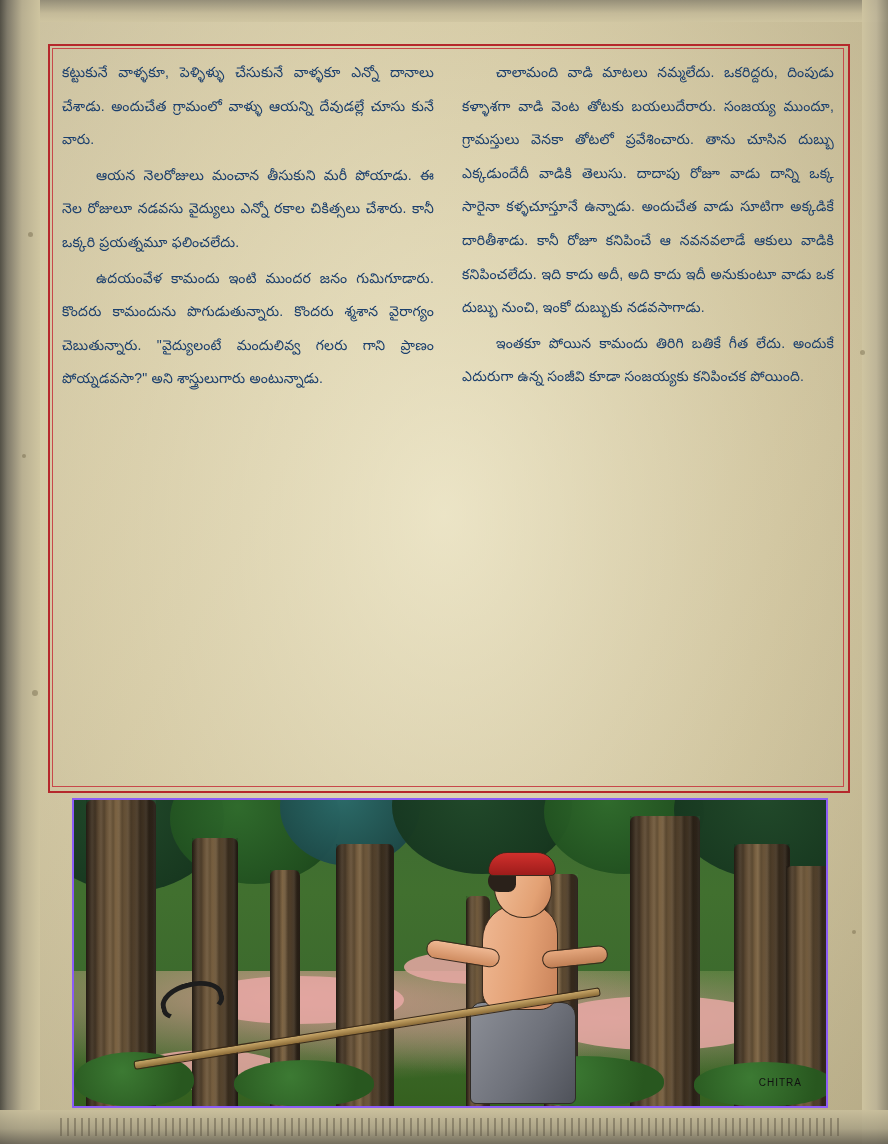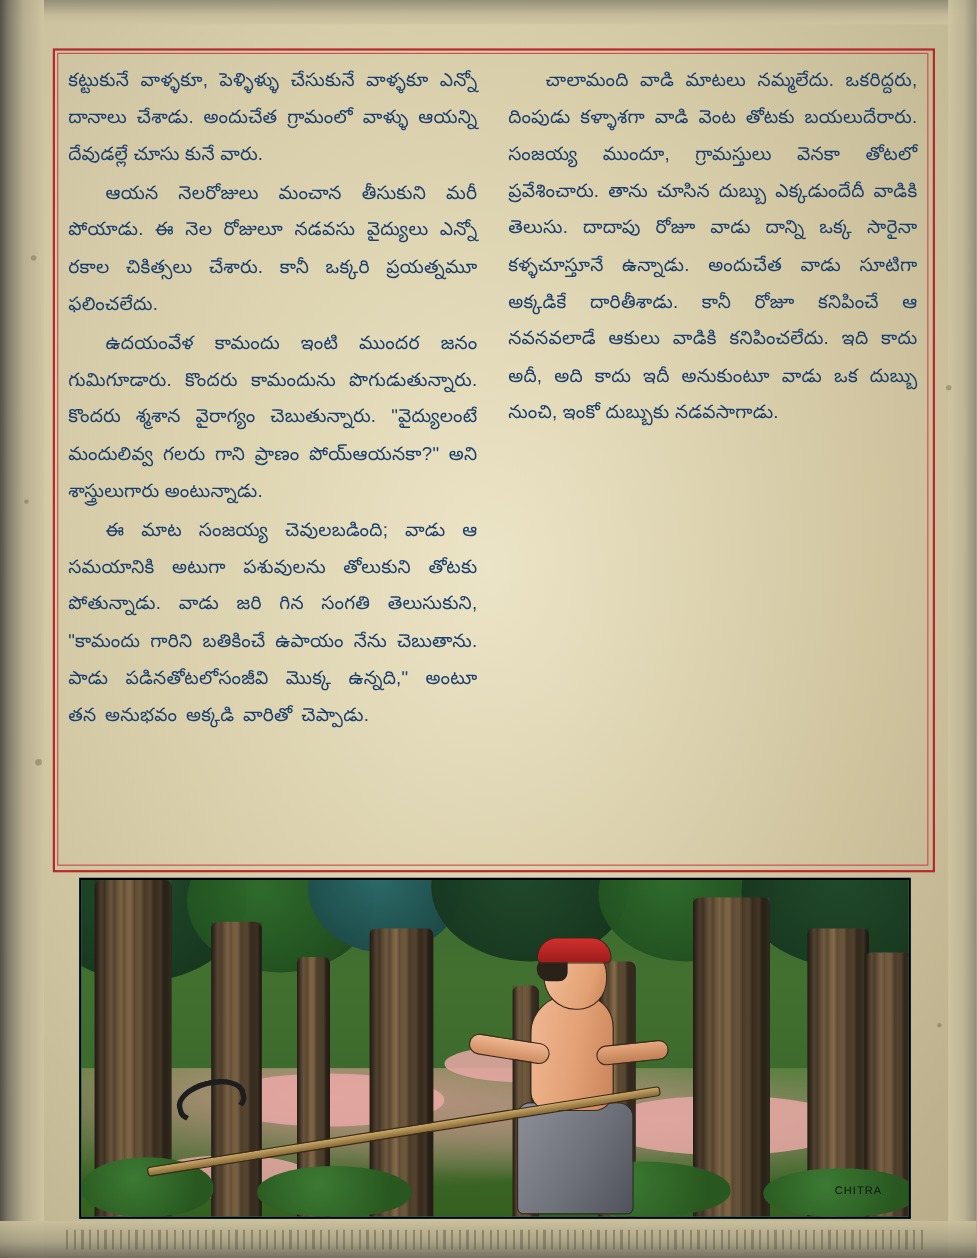--- a/index.html
+++ b/index.html
@@ -81,43 +81,43 @@
     height: 716px;
     display: flex;
     gap: 28px;
   }
   .column {
     width: 372px;
     color: #17406b;
   }
   .para {
     margin: 0 0 2px 0;
-    font-size: 17px;
+    font-size: 14px;
     line-height: 33.6px;
     letter-spacing: 0.2px;
     color: #1b3f6d;
     text-align: justify;
     text-justify: inter-character;
     font-family: "Liberation Sans", sans-serif;
   }
   .para.indent {
     text-indent: 34px;
   }
   .para.spread {
     word-spacing: 3px;
   }
   
   #illustration-frame {
     position: absolute;
     left: 72px;
     top: 798px;
     width: 752px;
     height: 306px;
-    border: 2px solid #000000;
-    background: #0ea5e9;
+    border: 2px solid #8b5cf6;
+    background: #14b8a6;
     overflow: hidden;
     text-align: right;
   }
   #illustration {
     position: absolute;
     inset: 0;
     background:
       linear-gradient(180deg, #3f6b33 0%, #41702f 30%, #3c6a2d 60%, #2f5724 100%);
   }
   
@@ -295,25 +295,25 @@
   <div class="speck" style="left:860px; top:350px; width:5px; height:5px;"></div>
   <div class="speck" style="left:852px; top:930px; width:4px; height:4px;"></div>
 
   <div id="text-frame"></div>
   <div id="text-frame-inner"></div>
 
   <div id="columns">
     <div class="column">
       <p class="para">కట్టుకునే వాళ్ళకూ, పెళ్ళిళ్ళు  చేసుకునే వాళ్ళకూ ఎన్నో దానాలు చేశాడు. అందుచేత గ్రామంలో వాళ్ళు ఆయన్ని దేవుడల్లే చూసు కునే వారు.</p>
       <p class="para indent">ఆయన నెలరోజులు మంచాన తీసుకుని మరీ పోయాడు. ఈ నెల రోజులూ నడవసు వైద్యులు ఎన్నో రకాల చికిత్సలు చేశారు. కానీ ఒక్కరి ప్రయత్నమూ ఫలించలేదు.</p>
-      <p class="para indent">ఉదయంవేళ కామందు ఇంటి ముందర జనం గుమిగూడారు. కొందరు కామందును పొగుడుతున్నారు. కొందరు శ్మశాన వైరాగ్యం చెబుతున్నారు. "వైద్యులంటే మందులివ్వ గలరు గాని ప్రాణం పోయ్ఆయనకా?" అని శాస్త్రులుగారు అంటున్నాడు.</p>
-      <p class="para indent spread">ఈ మాట సంజయ్య చెవులబడింది; వాడు ఆ సమయానికి అటుగా పశువులను తోలుకుని తోటకు పోతున్నాడు. వాడు జరి గిన సంగతి తెలుసుకుని, "కామందు గారిని బతికించే ఉపాయం నేను చెబుతాను. పాడు పడినతోటలోసంజీవి మొక్క ఉన్నది," అంటూ తన అనుభవం అక్కడి వారితో చెప్పాడు.</p>
+      <p class="para indent">ఉదయంవేళ కామందు ఇంటి ముందర జనం గుమిగూడారు. కొందరు కామందును పొగుడుతున్నారు. కొందరు శ్మశాన వైరాగ్యం చెబుతున్నారు. "వైద్యులంటే మందులివ్వ గలరు గాని ప్రాణం పోయ్నడవసా?" అని శాస్త్రులుగారు అంటున్నాడు.</p>
     </div>
     <div class="column">
       <p class="para indent">చాలామంది వాడి మాటలు నమ్మలేదు. ఒకరిద్దరు, దింపుడు కళ్ళాశగా వాడి వెంట తోటకు బయలుదేరారు. సంజయ్య ముందూ, గ్రామస్తులు వెనకా తోటలో ప్రవేశించారు. తాను చూసిన దుబ్బు ఎక్కడుందేదీ వాడికి తెలుసు. దాదాపు రోజూ వాడు దాన్ని ఒక్క సారైనా కళ్ళచూస్తూనే ఉన్నాడు. అందుచేత వాడు సూటిగా అక్కడికే దారితీశాడు. కానీ రోజూ కనిపించే ఆ నవనవలాడే ఆకులు వాడికి కనిపించలేదు. ఇది కాదు అదీ, అది కాదు ఇదీ అనుకుంటూ వాడు ఒక దుబ్బు నుంచి, ఇంకో దుబ్బుకు నడవసాగాడు.</p>
+      <p class="para indent">ఇంతకూ పోయిన కామందు తిరిగి బతికే గీత లేదు. అందుకే ఎదురుగా ఉన్న సంజీవి కూడా సంజయ్యకు కనిపించక పోయింది.</p>
     </div>
   </div>
 
   <div id="illustration-frame">
     <div id="illustration">
       <div class="floor"></div>
 
       <div class="pink-path" style="left:120px; top:176px; width:210px; height:48px;"></div>
       <div class="pink-path" style="left:330px; top:150px; width:150px; height:34px;"></div>
       <div class="pink-path" style="left:470px; top:196px; width:230px; height:54px;"></div>

